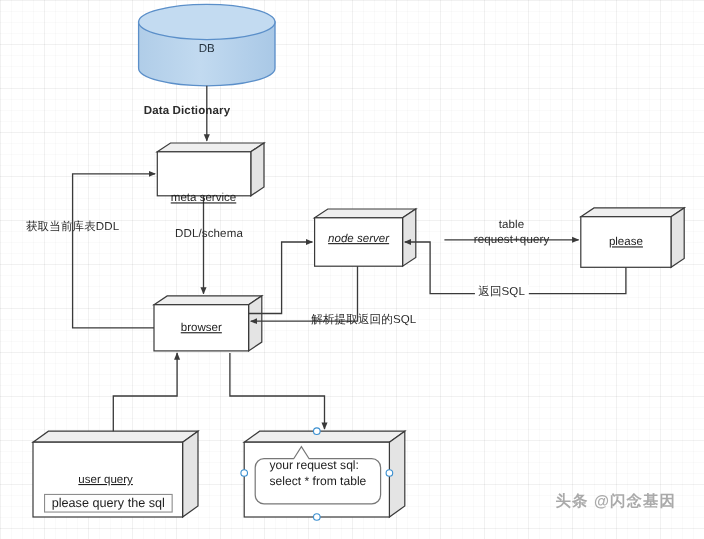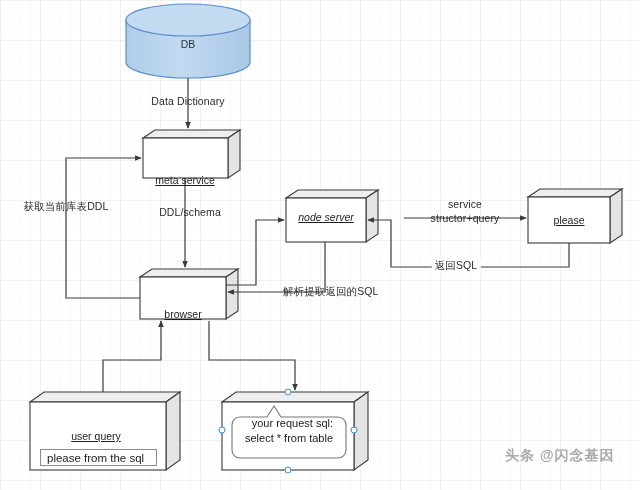--- a/index.html
+++ b/index.html
@@ -68,21 +68,21 @@
     font-size: 11.5px;
     color: #1d1d1d;
     padding: 2px 6px;
     white-space: nowrap;
     overflow: hidden;
   }
   .bubble-text {
     position: absolute;
     font-size: 11px;
     color: #1d1d1d;
-    text-align: right;
+    text-align: left;
     line-height: 1.35;
     transform: translate(-50%, -50%);
     white-space: nowrap;
   }
   .watermark {
     position: absolute;
     font-size: 14px;
     color: #9c9c9c;
     letter-spacing: 1px;
     white-space: nowrap;
@@ -182,39 +182,39 @@
   </svg>
 
   <div class="db-text" style="left:188px; top:44px;">DB</div>
 
   <div class="node-title" style="left:185px; top:158px;margin-top:22px;">meta service</div>
 
   <div class="node-title" style="left:326px; top:217px;font-style:italic;">node server</div>
 
   <div class="node-title" style="left:569px; top:220px;">please</div>
 
-  <div class="node-title" style="left:183px; top:314px;">browser</div>
+  <div class="node-title" style="left:183px; top:298px;">browser</div>
 
   <div class="node-title" style="left:96px; top:436px;">user query</div>
 
-  <div class="input-box" style="left:40px; top:449px; width:117px; height:17px;">please from the sql</div>
+  <div class="input-box" style="left:40px; top:449px; width:117px; height:17px;">please query the sql</div>
 
   <div class="bubble-text" style="left:289px; top:431px;">
     <span>your request sql:</span><br>
     <span>select * from table</span>
   </div>
 
-  <div class="lbl lbl-c" style="left:188px; top:95px;">Data Dictionary</div>
+  <div class="lbl lbl-c" style="left:170px; top:95px;font-weight:bold;">Data Dictionary</div>
 
   <div class="lbl lbl-c" style="left:190px; top:206px;">DDL/schema</div>
 
   <div class="lbl lbl-c" style="left:66px; top:200px;">获取当前库表DDL</div>
 
-  <div class="lbl lbl-c" style="left:465px; top:198px;">service</div>
-  <div class="lbl lbl-c" style="left:465px; top:212px;">structor+query</div>
+  <div class="lbl lbl-c" style="left:465px; top:198px;">table</div>
+  <div class="lbl lbl-c" style="left:465px; top:212px;">request+query</div>
 
   <div class="lbl lbl-c" style="left:456px; top:259px; background:#ffffff; padding:0 3px;">返回SQL</div>
 
   <div class="lbl" style="left:283px; top:285px;text-align:right;">解析提取返回的SQL</div>
 
   <div class="handle" style="left:288px; top:392px;"></div>
   <div class="handle" style="left:222px; top:430px;"></div>
   <div class="handle" style="left:354px; top:430px;"></div>
   <div class="handle" style="left:288px; top:470px;"></div>
 

